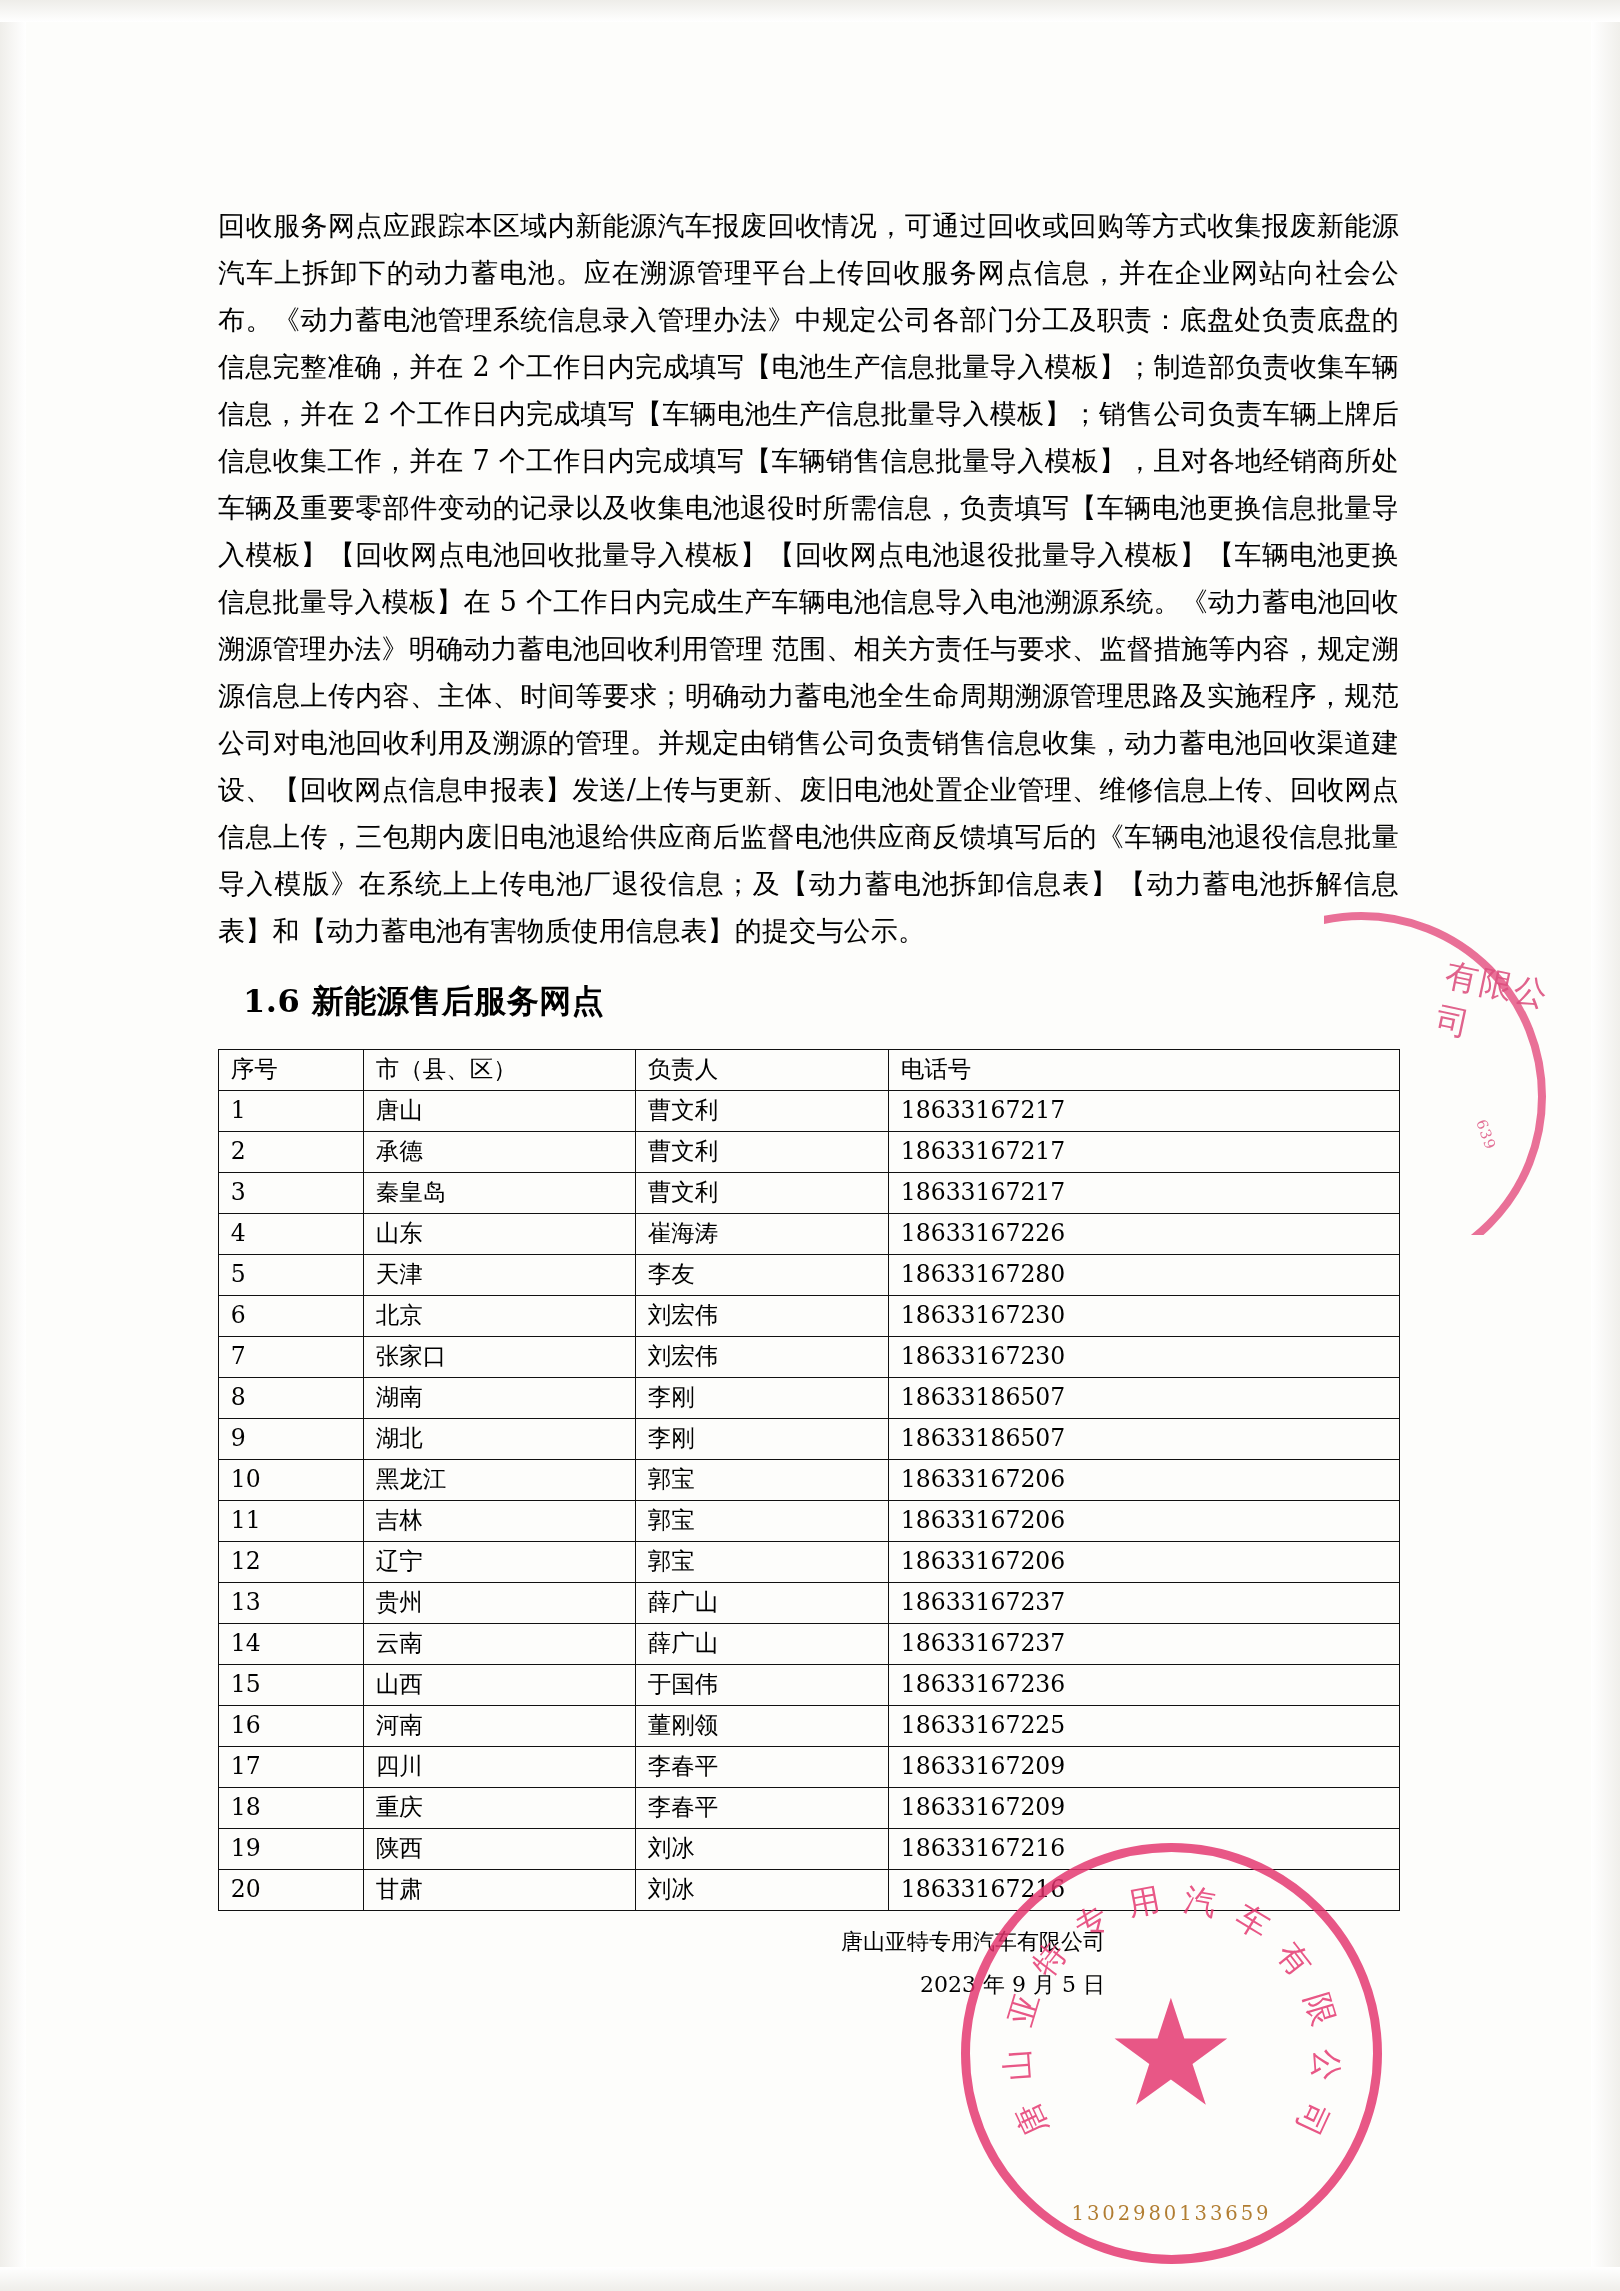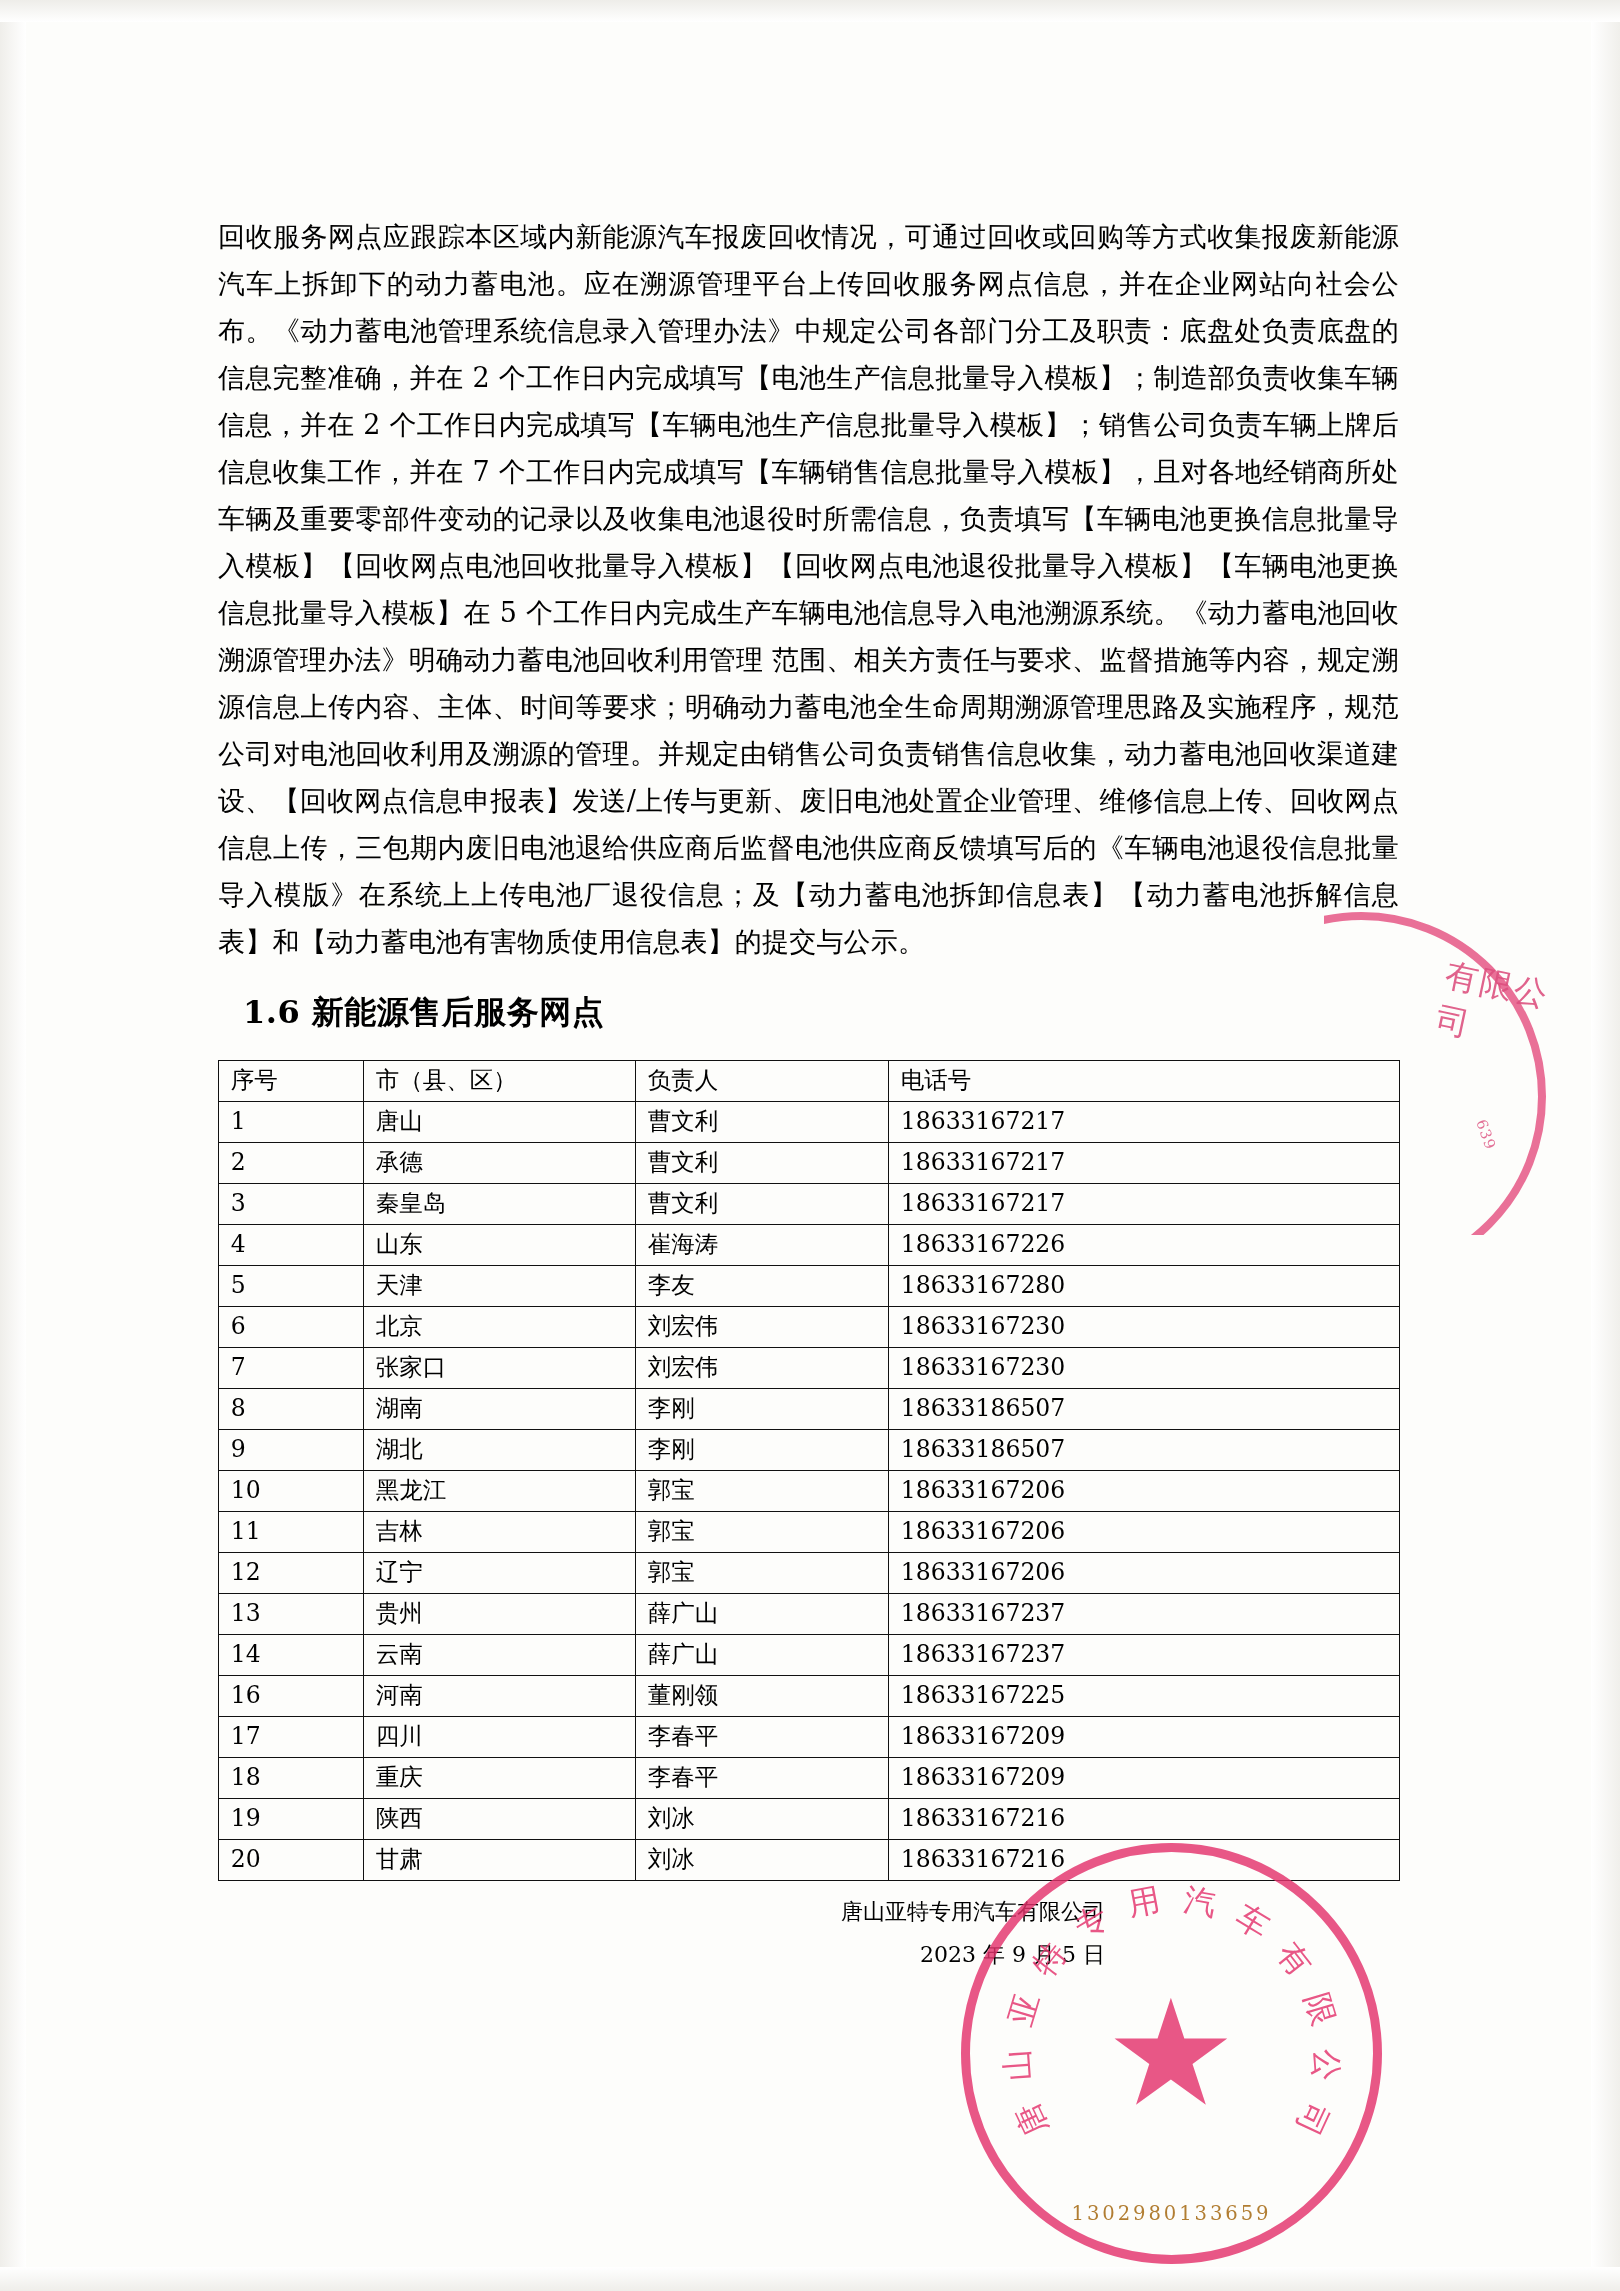--- a/index.html
+++ b/index.html
@@ -42,21 +42,21 @@
   .scan-edge-bottom {
     position: absolute;
     left: 0; right: 0; bottom: 0;
     height: 25.5px;
     background: linear-gradient(to top, #eeede9, #ffffff);
   }
 
   .content {
     position: absolute;
     left: 218px;
-    top: 186px;
+    top: 175px;
     width: 1181px;
   }
 
   .body-text {
     font-size: 27px;
     line-height: 47px;
     text-align: justify;
     text-justify: inter-ideograph;
     letter-spacing: 0.2px;
     white-space: pre-wrap;
@@ -315,20 +315,26 @@
             <td>13</td>
             <td>贵州</td>
             <td>薛广山</td>
             <td>18633167237</td>
           </tr>
           <tr>
             <td>14</td>
             <td>云南</td>
             <td>薛广山</td>
             <td>18633167237</td>
+          </tr>
+          <tr>
+            <td>15</td>
+            <td>山西</td>
+            <td>于国伟</td>
+            <td>18633167236</td>
           </tr>
           <tr>
             <td>16</td>
             <td>河南</td>
             <td>董刚领</td>
             <td>18633167225</td>
           </tr>
           <tr>
             <td>17</td>
             <td>四川</td>

